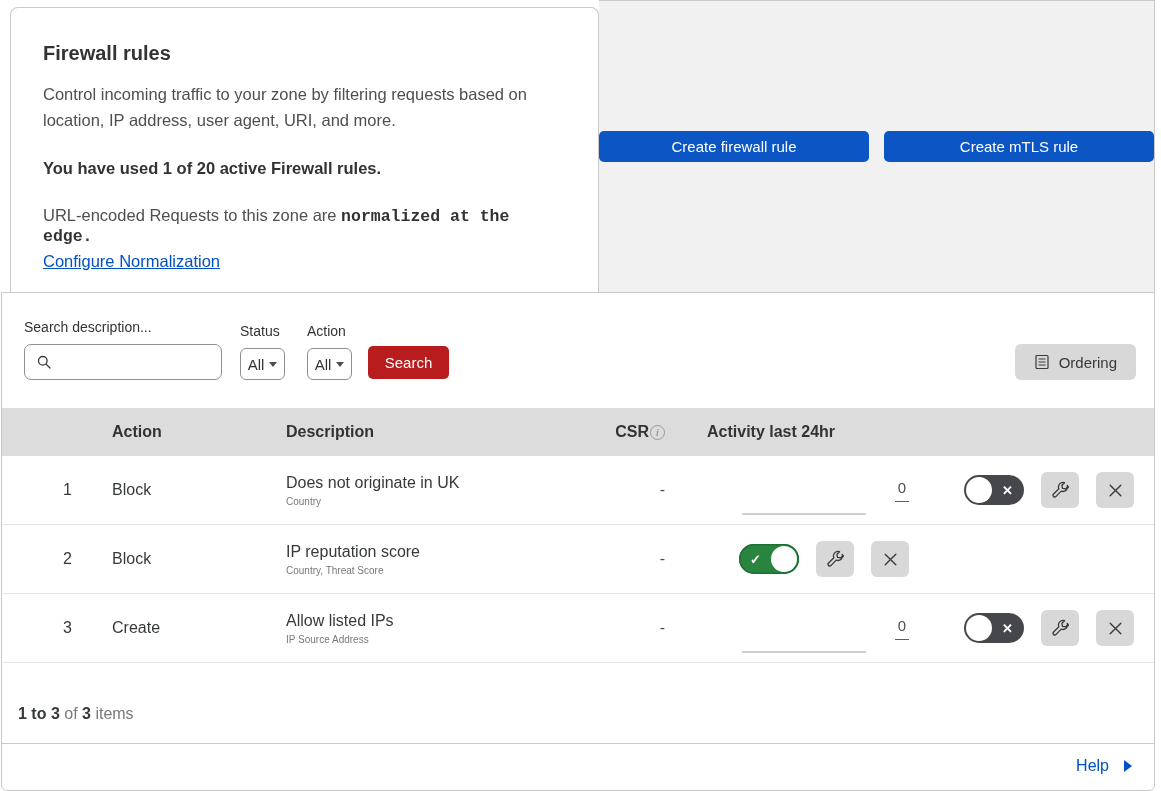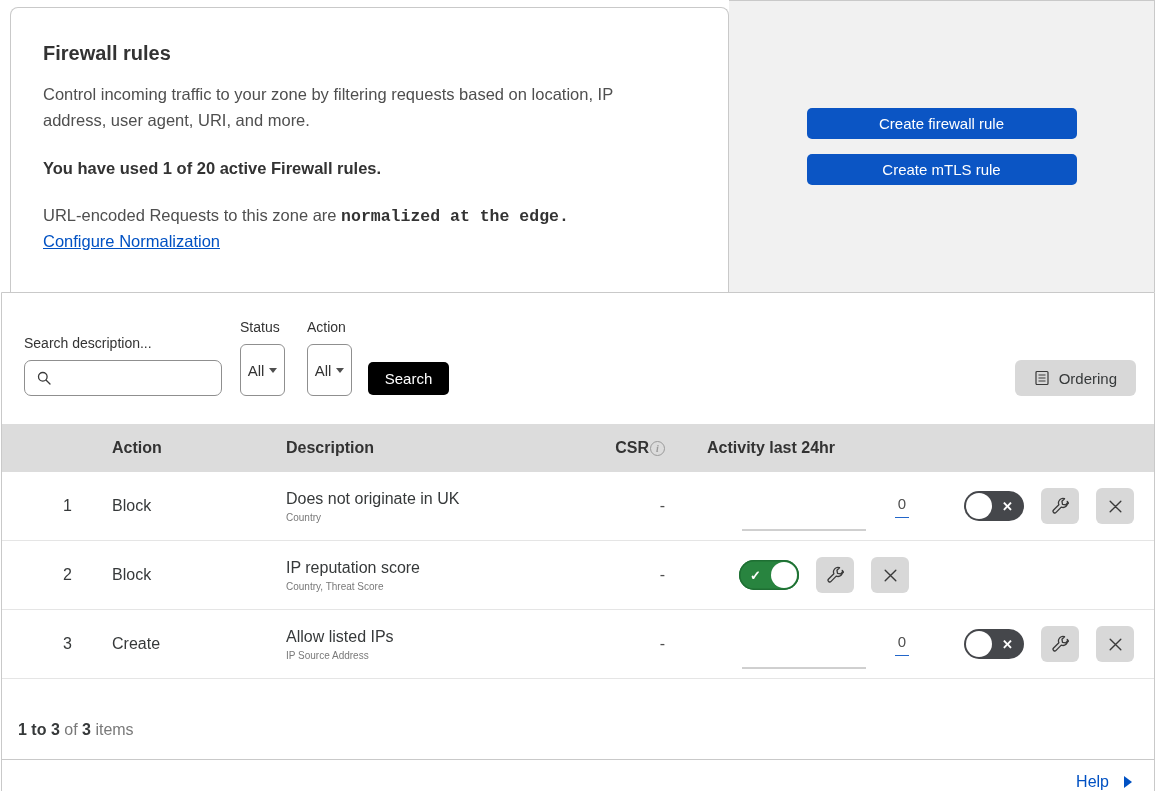--- a/index.html
+++ b/index.html
@@ -25,50 +25,50 @@
   .intro-title { font-size:20px; font-weight:700; color:#333; margin:0 0 16px 0; }
   .intro-desc { font-size:16.5px; line-height:26px; color:#4f4f4f; margin:0 0 26px 0; }
   .intro-usage { font-size:16.5px; font-weight:700; color:#333; margin:0 0 28px 0; }
   .intro-norm { font-size:16.5px; color:#4f4f4f; margin:0 0 6px 0; }
   .intro-norm b { color:#333;font-family:Liberation Mono, monospace; }
   .intro-link { font-size:16.5px; color:#0051c3; text-decoration:underline; cursor:pointer; }
 
   .promo {
     flex:1; background:#f1f1f1;
     border-top:1px solid #c9c9c9; border-right:1px solid #c9c9c9;
-    display:flex; flex-direction:column; justify-content:center; align-items:center; gap:15px;
+    display:flex; flex-direction:row; justify-content:center; align-items:center; gap:15px;
   }
   .btn-primary {
     width:270px; height:31px;
     background:#0b55c4; color:#fff;
     border:none; border-radius:5px;
     font-size:15px; font-family:inherit; cursor:pointer;
   }
 
   
   .lower { border:1px solid #c9c9c9; border-radius:0 0 6px 6px; background:#fff; overflow:hidden; }
 
   
   .filterbar { display:flex; align-items:flex-end; padding:26px 18px 28px 22px; }
   .fgroup { display:flex; flex-direction:column; }
   .flabel { font-size:14px; color:#333; margin-bottom:9px; }
   .search-box {
     width:198px; height:36px; border:1px solid #8f8f8f; border-radius:7px;
     display:flex; align-items:center; padding-left:11px; background:#fff;
   }
   .dropdown {
-    width:45px; height:52px; border:1px solid #8f8f8f; border-radius:6px; background:#fff;
+    width:45px; height:32px; border:1px solid #8f8f8f; border-radius:6px; background:#fff;
     display:flex; align-items:center; justify-content:center; gap:5px;
     font-size:15px; color:#333; cursor:pointer;
   }
   .caret { width:0; height:0; border-left:4px solid transparent; border-right:4px solid transparent; border-top:5px solid #4f4f4f; }
   .gap18 { margin-left:18px; } .gap22 { margin-left:22px; } .gap16 { margin-left:16px; }
   .btn-search {
     width:81px; height:33px; margin-bottom:1px;
-    background:#000000; color:#fff; border:none; border-radius:5px;
+    background:#b91c1c; color:#fff; border:none; border-radius:5px;
     font-size:15px; font-family:inherit; cursor:pointer;
   }
   .btn-ordering {
     margin-left:auto; height:36px; padding:0 19px;
     background:#d8d8d8; border:none; border-radius:6px;
     display:flex; align-items:center; gap:9px;
     font-size:15px; color:#36393a; font-family:inherit; cursor:pointer;
   }
 
   

